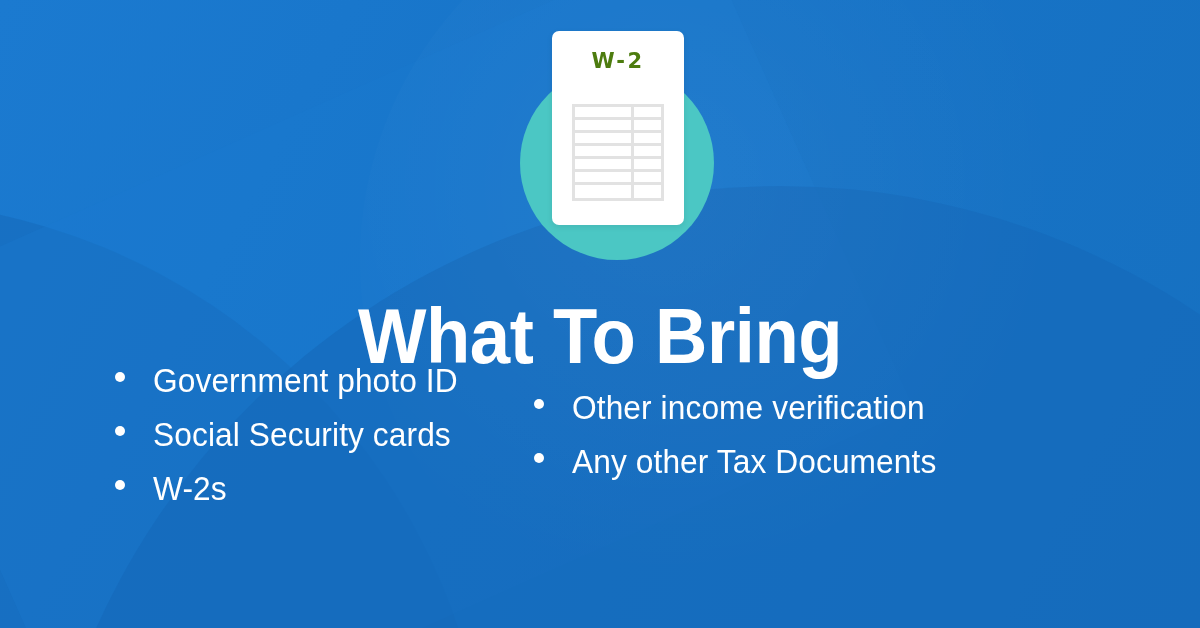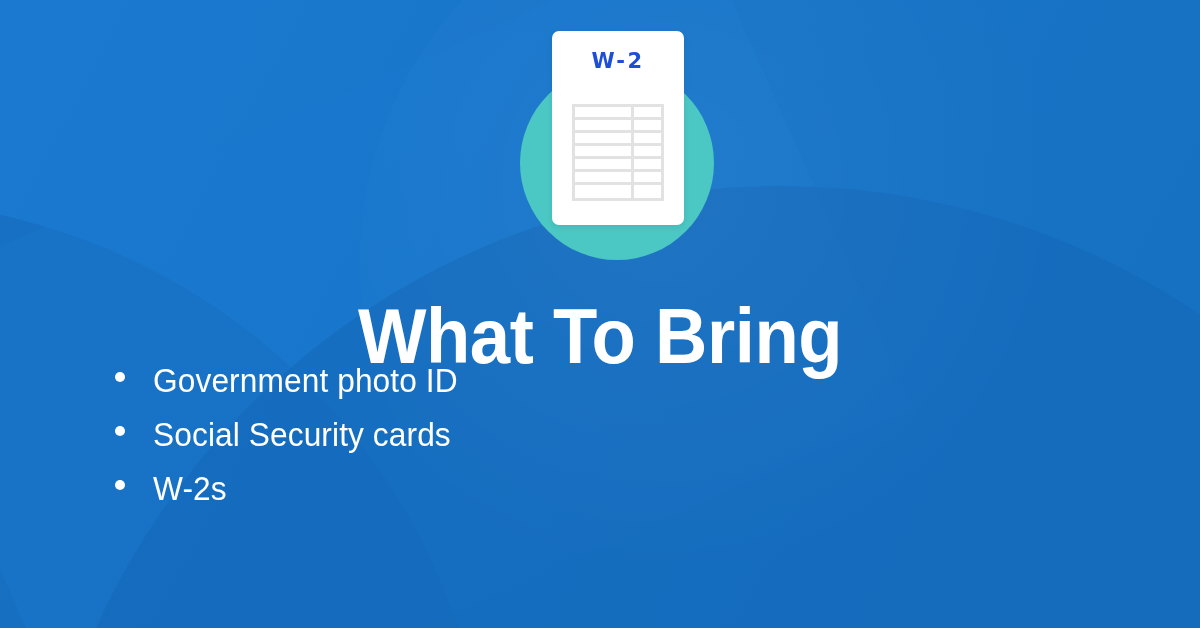--- a/index.html
+++ b/index.html
@@ -102,21 +102,21 @@
   }
   .w2-title {
     position: absolute;
     top: 18px;
     left: 0;
     width: 100%;
     text-align: center;
     font-size: 21px;
     font-weight: bold;
     letter-spacing: 2.5px;
-    color: #1d4ed8;
+    color: #4d7c0f;
     font-family: "DejaVu Sans", "Liberation Sans", sans-serif;
   }
   .w2-table {
     position: absolute;
     left: 20px;
     top: 73px;
     width: 92px;
     border-left: 3px solid #e2e2e2;
     border-top: 3px solid #e2e2e2;
     border-right: 3px solid #e2e2e2;
@@ -285,17 +285,29 @@
       </div>
       <div class="bullet-row">
         <span class="bullet-dot">
             <i></i>
           </span>
         <span class="bullet-text">W-2s</span>
       </div>
     </div>
 
     <div class="col col-right">
+      <div class="bullet-row">
+        <span class="bullet-dot">
+            <i></i>
+          </span>
+        <span class="bullet-text">Other income verification</span>
+      </div>
+      <div class="bullet-row">
+        <span class="bullet-dot">
+            <i></i>
+          </span>
+        <span class="bullet-text">Any other Tax Documents</span>
+      </div>
     </div>
 
   </div>
 
 </div>
 
 </body></html>

